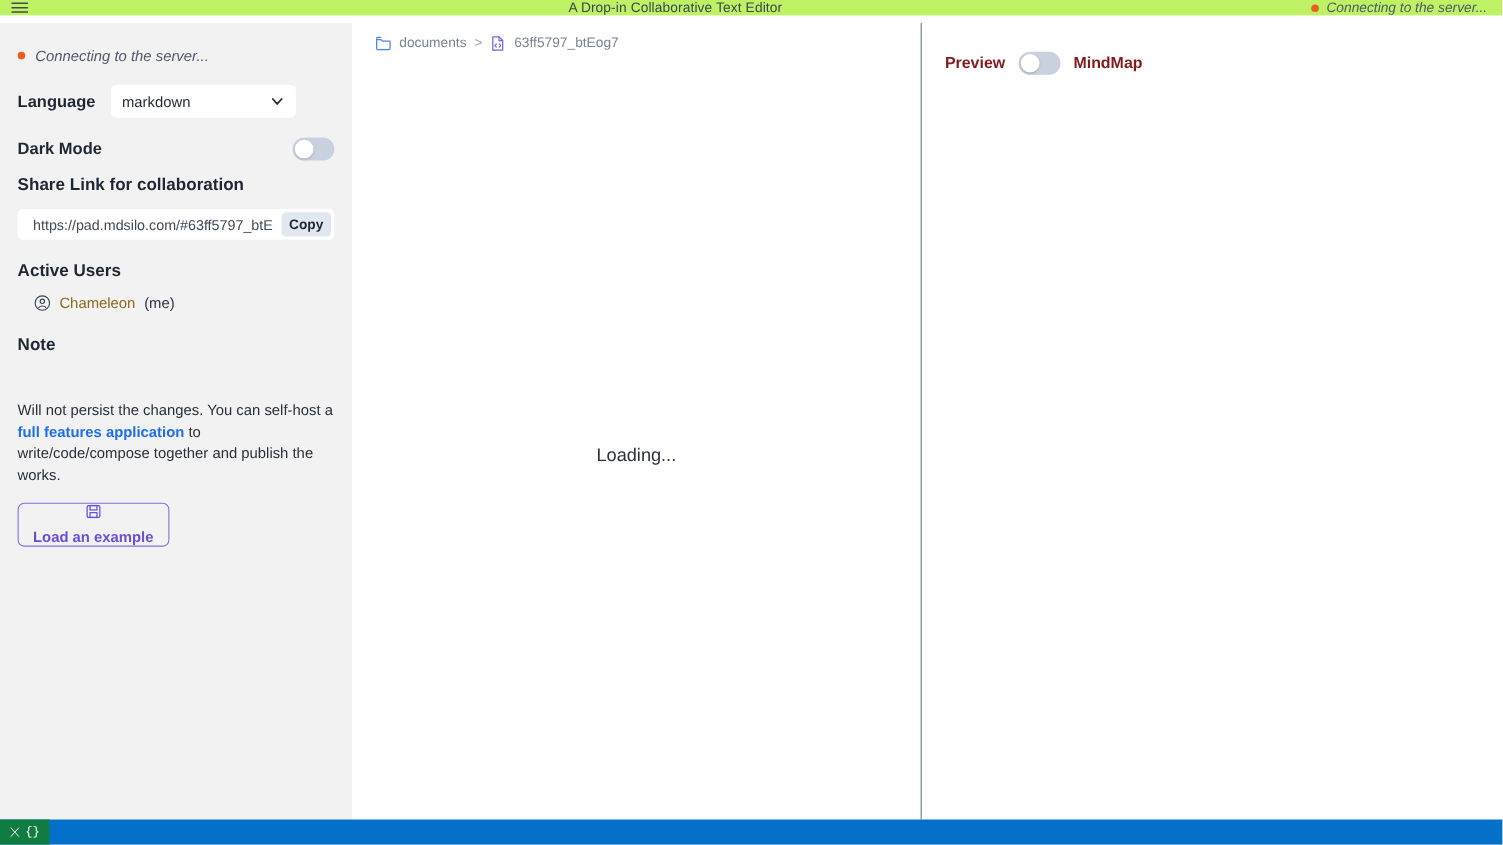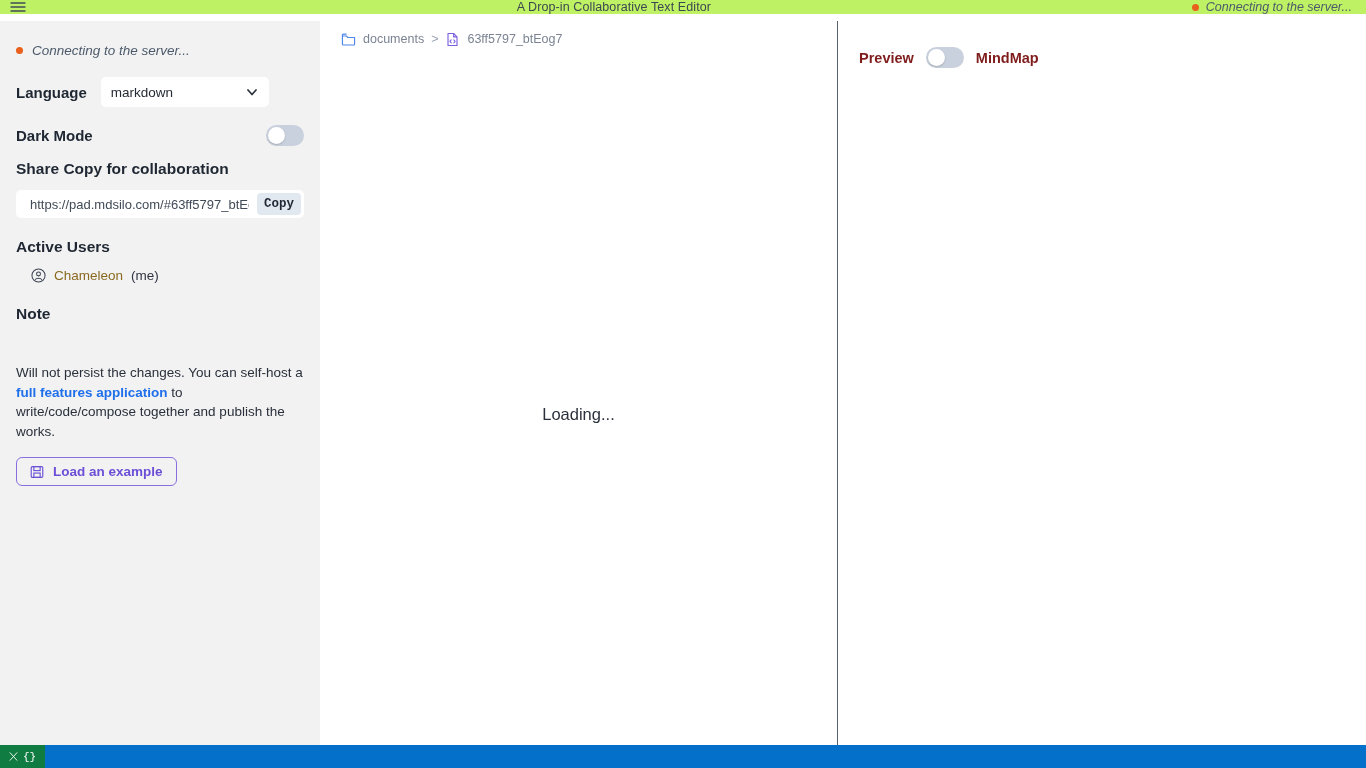--- a/index.html
+++ b/index.html
@@ -163,21 +163,21 @@
     font-size: 13px;
     color: #414a57;
     padding: 0 8px 0 14px;
     min-width: 0;
   }
   .copy-btn {
     flex: 0 0 auto;
     background: #e2e8f0;
     border: none;
     border-radius: 4px;
-    font-family: Liberation Mono, monospace;
+    font-family: Liberation Sans, sans-serif;
     font-size: 12.5px;
     font-weight: bold;
     color: #1f2733;
     height: 22px;
     padding: 0 7px;
     margin-right: 3px;
     cursor: pointer;
   }
 
   
@@ -204,30 +204,31 @@
     color: #1f6feb;
     font-weight: bold;
     text-decoration: none;
     cursor: pointer;
   }
 
   .load-btn {
     display: inline-flex;
     align-items: center;
     gap: 9px;
-    height: 29px;
+    height: 40px;
     padding: 0 13px;
     background: transparent;
     border: 1.5px solid #8b6ee0;
     border-radius: 6px;
     color: #6c4fd6;
     font-family: "Liberation Sans", sans-serif;
     font-size: 13.5px;
     font-weight: bold;
     cursor: pointer;
+    flex-direction: column;
   }
 
   
   .editor-pane {
     position: absolute;
     top: 21px; left: 320px;
     width: 517px;
     height: 724px;
     background: #ffffff;
   }
@@ -347,21 +348,21 @@
 
     
     <div class="row">
       <span class="section-label label-darkmode">Dark Mode</span>
       <div class="toggle">
         <div class="knob"></div>
       </div>
     </div>
 
     
-    <div class="heading">Share Copy for collaboration</div>
+    <div class="heading">Share Link for collaboration</div>
     <div class="share-box">
       <input class="share-input" type="text" value="https://pad.mdsilo.com/#63ff5797_btEog7" style="">
       <button class="copy-btn">Copy</button>
     </div>
 
     
     <div class="heading">Active Users</div>
     <div class="user-row">
       <svg width="15" height="15" viewBox="0 0 16 16" aria-hidden="true">
         <circle cx="8" cy="8" r="7" fill="none" stroke="#3a4250" stroke-width="1.1"></circle>

